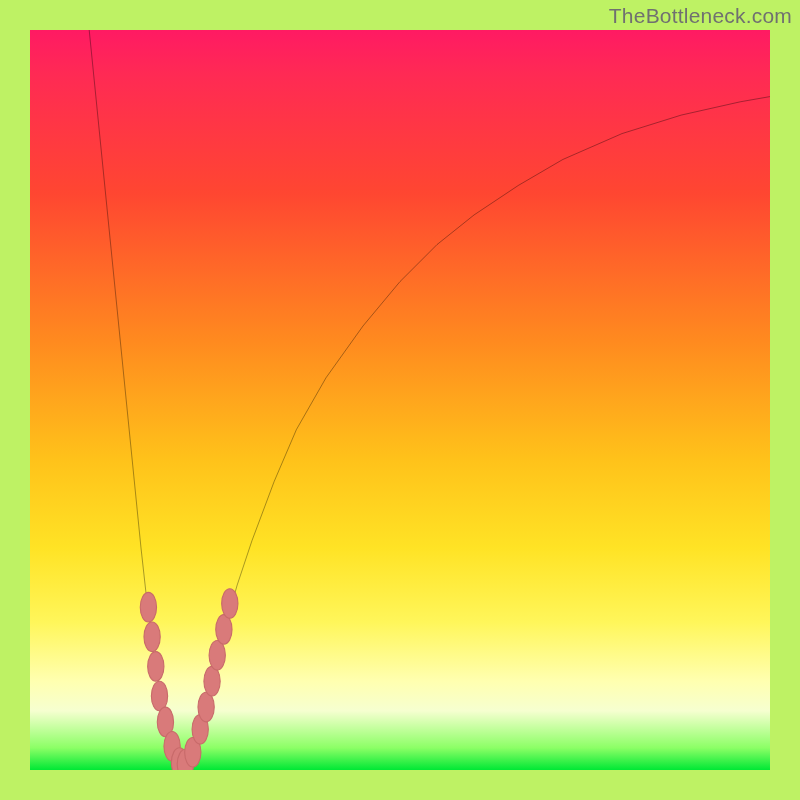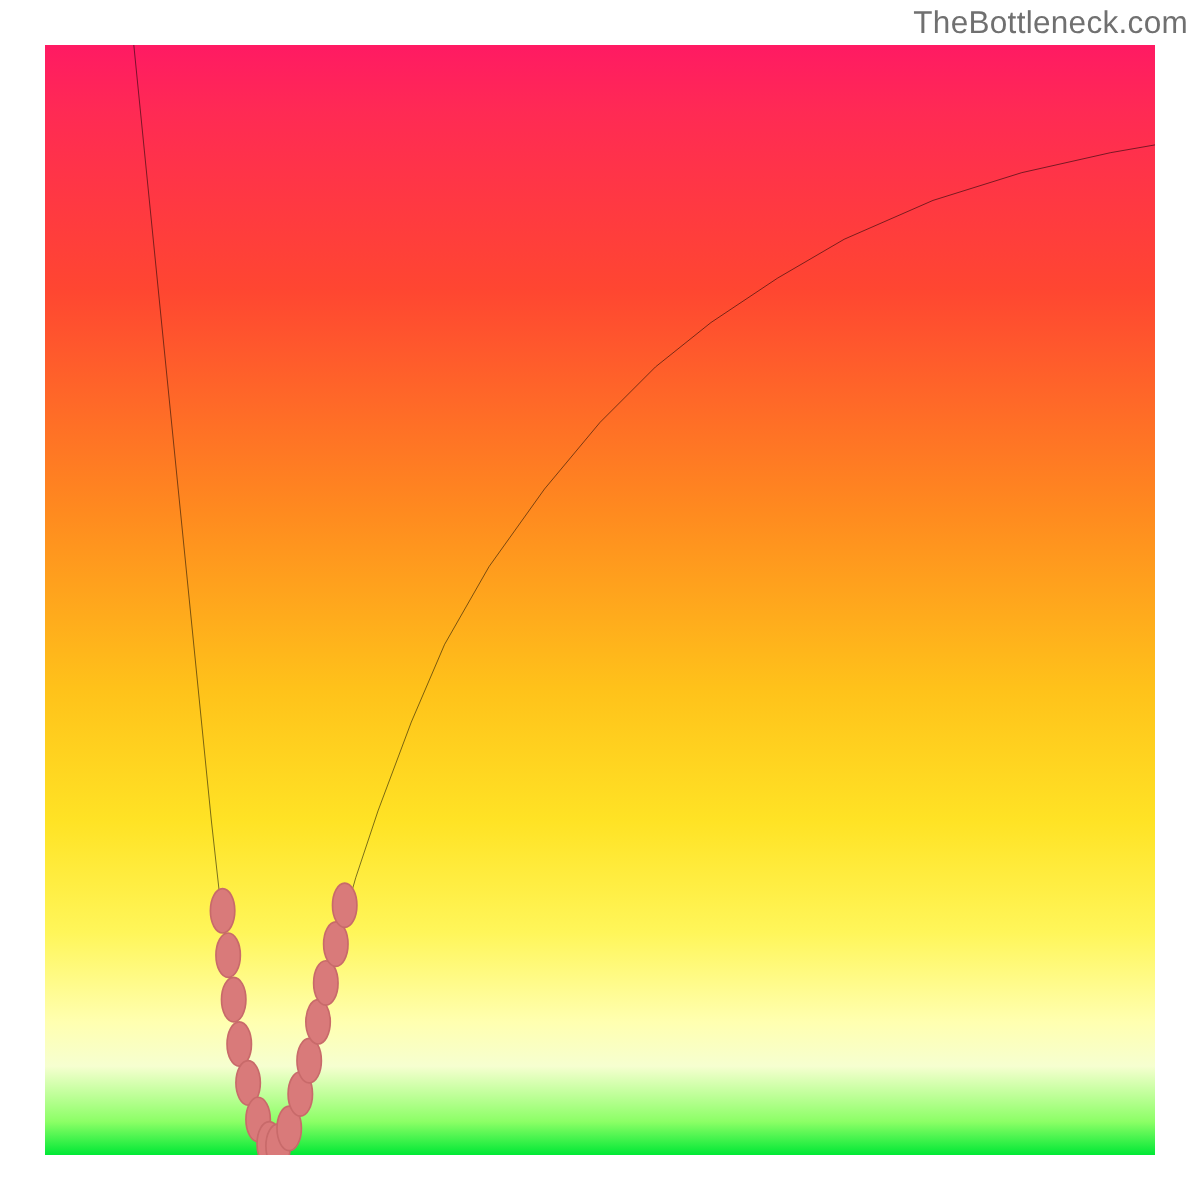--- a/index.html
+++ b/index.html
@@ -7,21 +7,21 @@
     padding: 0;
     width: 800px;
     height: 800px;
     overflow: hidden;
     background: #000;
     font-family: Arial, Helvetica, sans-serif;
   }
   .frame {
     position: absolute;
     inset: 0;
-    background: #ffffff;
+    background: #bef264;
   }
   .plot {
     position: absolute;
     left: 30px;
     top: 30px;
     width: 740px;
     height: 740px;
     overflow: hidden;
   }
   .gradient {

